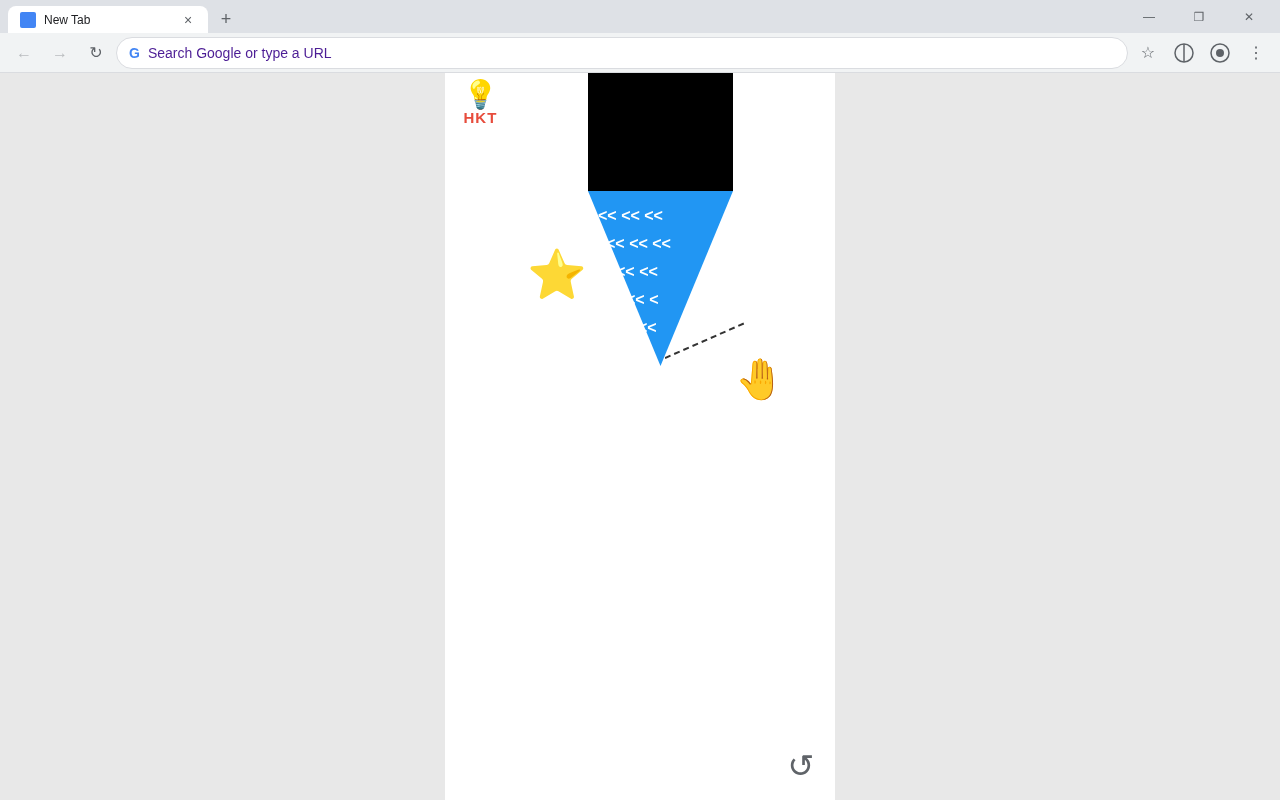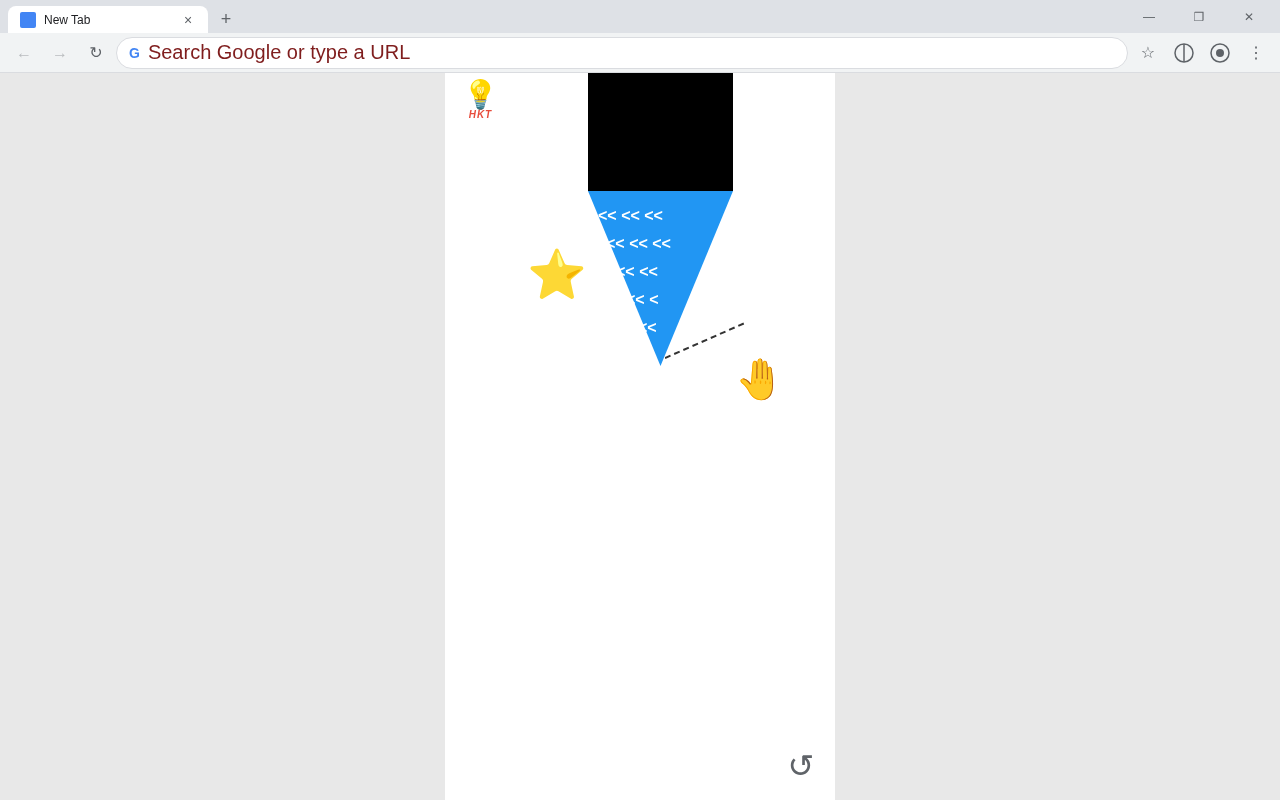--- a/index.html
+++ b/index.html
@@ -143,22 +143,22 @@
       border: 1px solid #dadce0;
     }
 
     .google-g {
       font-size: 14px;
       font-weight: bold;
       color: #4285f4;
     }
 
     .address-text {
-      font-size: 20px;
-      color: #7f1d1d;
+      font-size: 14px;
+      color: #4c1d95;
       flex: 1;
     }
 
     .toolbar-icons {
       display: flex;
       align-items: center;
       gap: 4px;
     }
 
     .toolbar-icon {
@@ -203,26 +203,25 @@
       font-size: 10px;
       color: #333;
     }
 
     .hkt-bulb {
       font-size: 28px;
       line-height: 1;
     }
 
     .hkt-text {
-      font-size: 10px;
+      font-size: 15px;
       color: #e74c3c;
       font-weight: bold;
       letter-spacing: 1px;
       margin-top: 0px;
-      font-style: italic;
     }
 
     
     .black-rect {
       position: absolute;
       top: 0;
       left: 143px;
       width: 145px;
       height: 118px;
       background: #000000;

